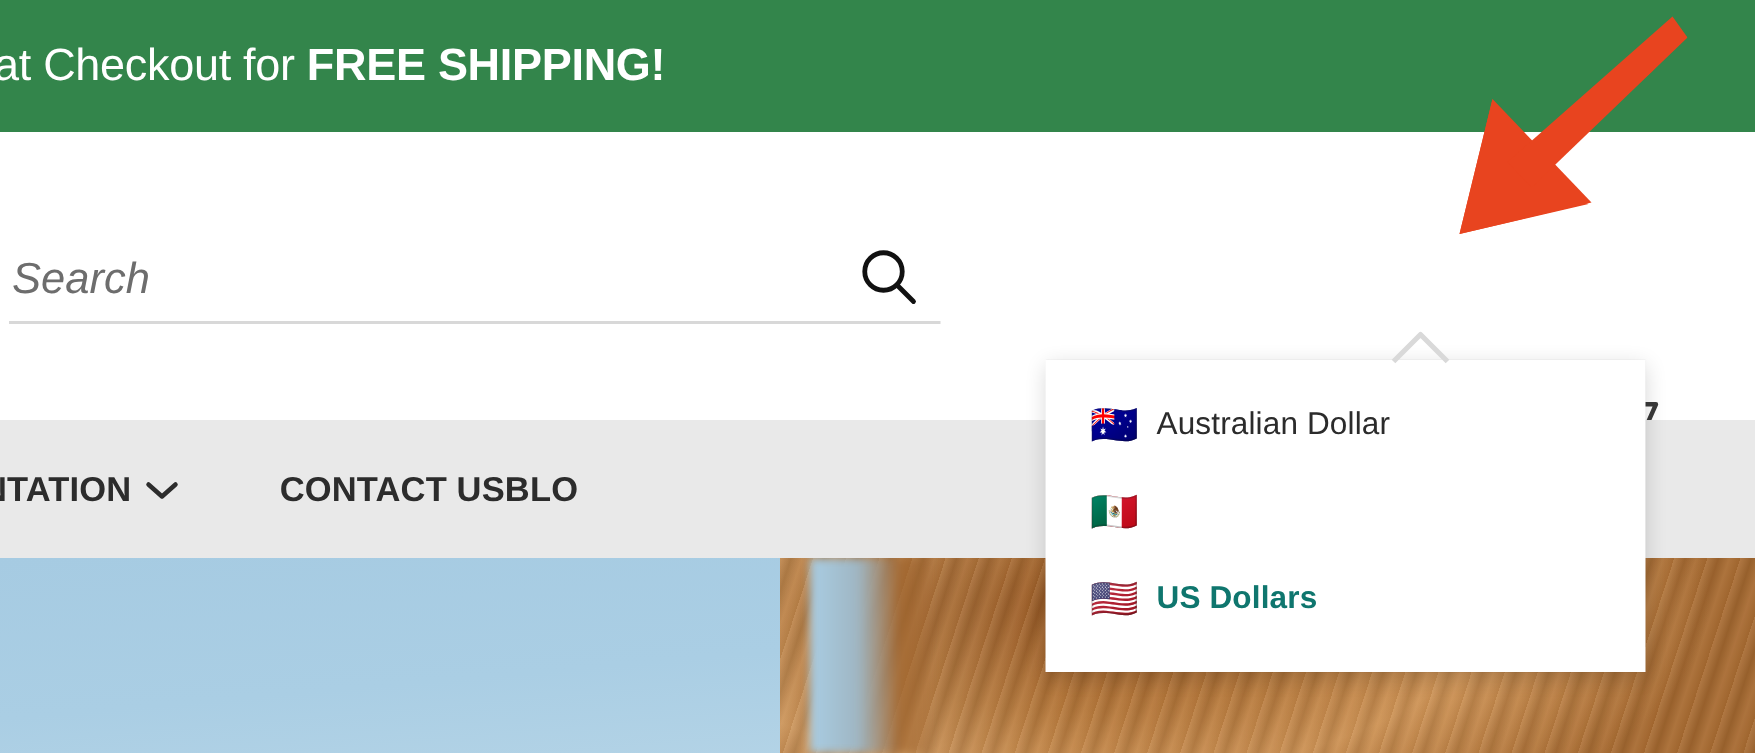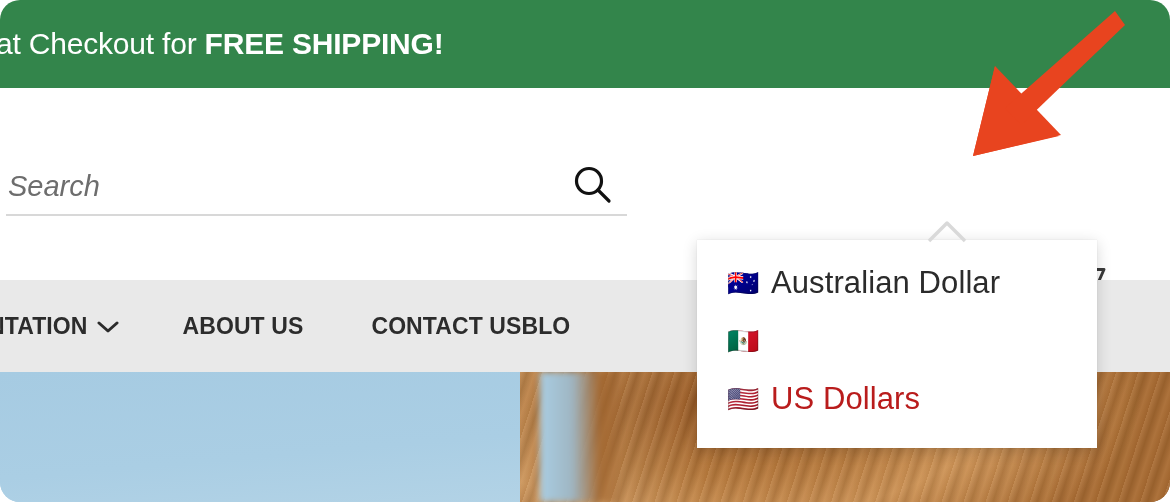--- a/index.html
+++ b/index.html
@@ -3,21 +3,21 @@
 <meta charset="utf-8">
 <style>
   * { margin:0; padding:0; box-sizing:border-box; }
   html, body {
     width:1170px; height:502px;
     overflow:hidden;
     background:#ffffff;
     font-family:"Liberation Sans", sans-serif;
     -webkit-font-smoothing:antialiased;
   }
-  #page { position:relative; width:1170px; height:502px; overflow:hidden; background:#fff;border-radius:20px; }
+  #page { position:relative; width:1170px; height:502px; overflow:hidden; background:#fff; }
 
   
   .promo-banner {
     position:absolute; left:0; top:0; width:1170px; height:88px;
     background:#33854b;
     display:flex; align-items:center;
   }
   .promo-text {
     color:#ffffff;
     font-size:30px;
@@ -126,22 +126,22 @@
     width:44px; height:24px; z-index:45;
     overflow:hidden;
   }
   .dd-item {
     display:flex; align-items:center;
     height:58px; padding-left:30px; gap:14px;
     cursor:pointer;
   }
   .dd-item:nth-child(1) { margin-top:14px; }
   .dd-flag { font-size:26px; line-height:1; width:30px; display:inline-block; }
-  .dd-label { font-size:31px; color:#2b2b2b; letter-spacing:0.1px; }
-  .dd-item.selected .dd-label { font-weight:normal; color:#b91c1c; }
+  .dd-label { font-size:21px; color:#2b2b2b; letter-spacing:0.1px; }
+  .dd-item.selected .dd-label { font-weight:bold; color:#0f766e; }
 
   
   .annot-arrow {
     position:absolute; left:955px; top:8px; width:170px; height:155px;
     z-index:60; pointer-events:none;
   }
 </style>
 </head>
 <body>
 
@@ -214,23 +214,20 @@
 
   <div class="nav-bar">
     <div class="nav-item nav-0">
       <span>NTATION</span>
       <span>
         <svg width="22" height="14" viewBox="0 0 22 14">
           <polyline points="2,3 11,11 20,3" fill="none" stroke="#2c2c2c" stroke-width="3" stroke-linecap="round" stroke-linejoin="round"></polyline>
         </svg>
       </span>
     </div>
-    <div class="nav-item nav-1">
-      <span>ABOUT US</span>
-    </div>
     <div class="nav-item nav-2">
       <span>CONTACT US</span>
     </div>
     <div class="nav-item nav-3">
       <span>BLO</span>
     </div>
   </div>
 
   <div class="hero">
     <div class="hero-sky"></div>

